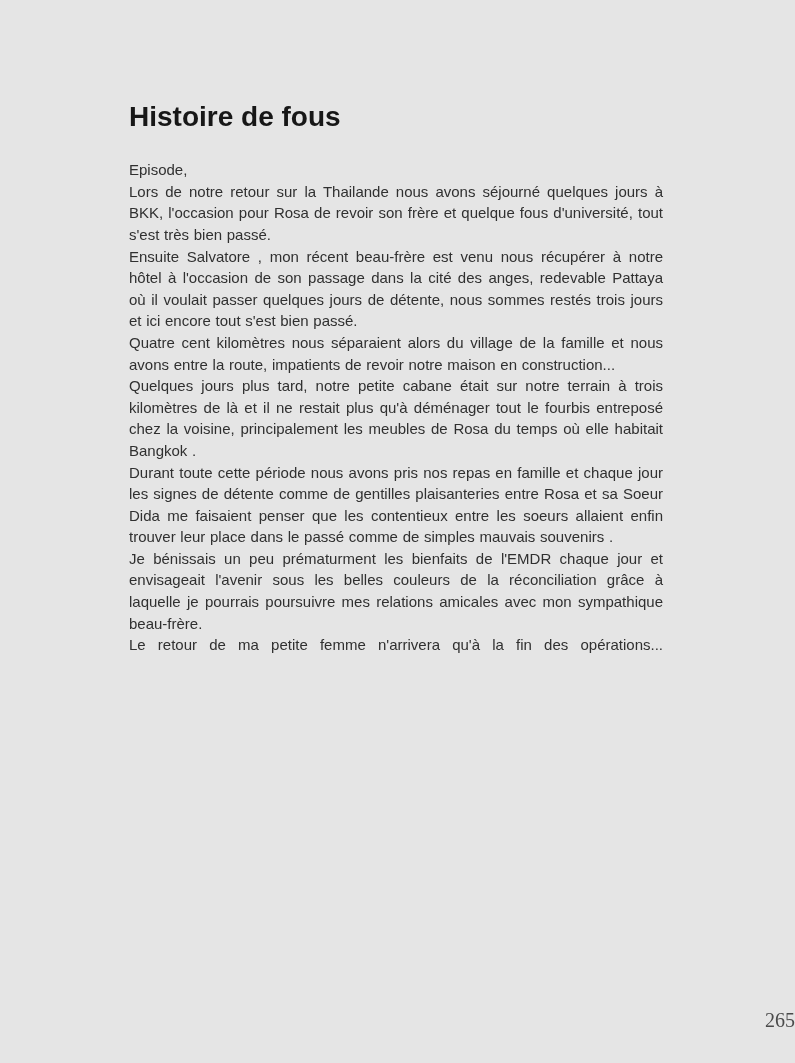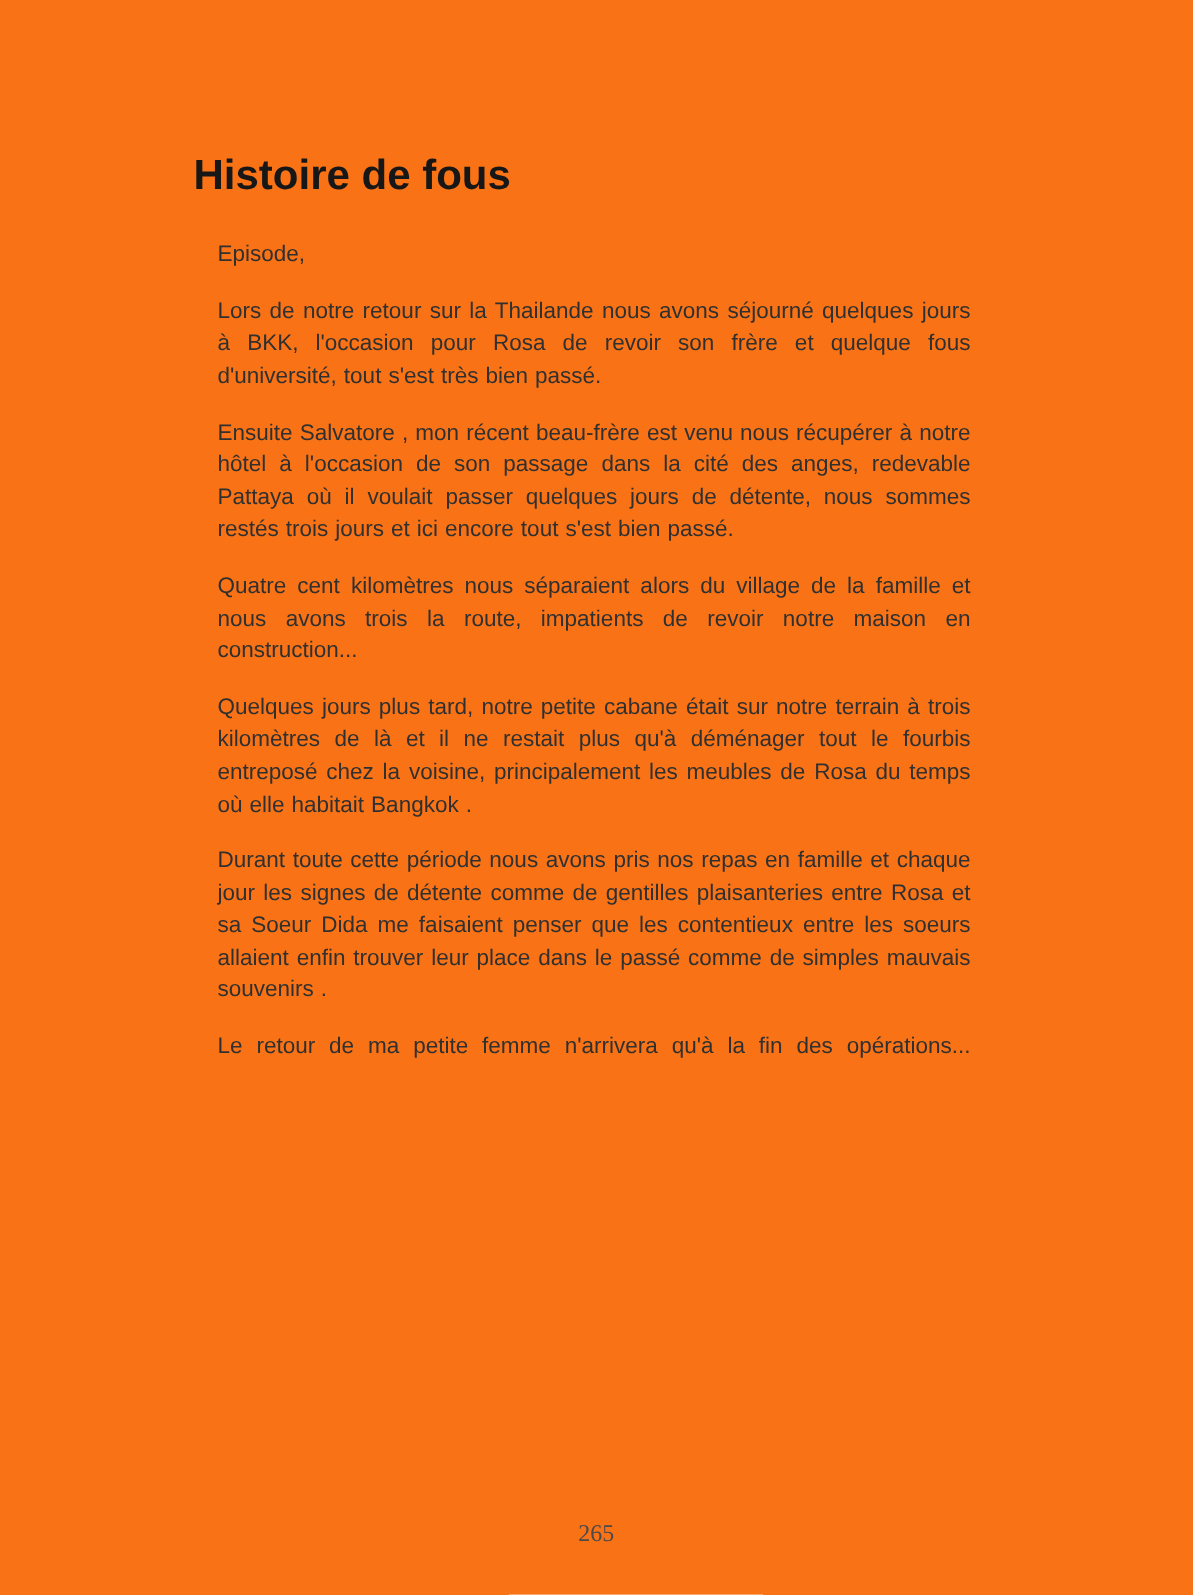--- a/index.html
+++ b/index.html
@@ -10,70 +10,71 @@
   body {
     width: 795px;
     height: 1063px;
     position: relative;
     overflow: hidden;
     font-family: "Liberation Sans", sans-serif;
   }
   .page {
     position: absolute;
     inset: 0;
-    background: #f97316;
+    background: #e5e5e5;
   }
   .content {
     position: absolute;
     left: 129px;
     top: 101px;
     width: 534px;
   }
   h1.doc-title {
     margin: 0 0 26px 0;
     font-family: "Liberation Sans", sans-serif;
     font-size: 28px;
     line-height: 1.15;
     font-weight: 700;
     color: #171717;
     letter-spacing: 0;
   }
   .paragraphs p.para {
-    margin: 16px;
+    margin: 0;
     font-size: 15px;
     line-height: 21.6px;
     text-align: justify;
     color: #303030;
     word-spacing: 0.5px;
   }
   
   .paragraphs p.para:last-child {
     text-align-last: justify;
   }
   .page-number {
     position: absolute;
     left: 0;
     right: 0;
     bottom: 31px;
-    text-align: center;
+    text-align: right;
     font-family: "Liberation Serif", serif;
-    font-size: 16px;
+    font-size: 20px;
     color: #4a4a4a;
   }
 </style>
 </head>
 <body>
 
 <div class="page">
   <div class="content">
     <h1 class="doc-title">Histoire de fous</h1>
     <div class="paragraphs">
         <p class="para">Episode,</p>
         <p class="para">Lors de notre retour sur la Thailande nous avons séjourné quelques jours à BKK, l'occasion pour Rosa de revoir son frère et quelque fous d'université, tout s'est très bien passé.</p>
         <p class="para">Ensuite Salvatore , mon récent beau-frère est venu nous récupérer à notre hôtel à l'occasion de son passage dans la cité des anges, redevable Pattaya où il voulait passer quelques jours de détente, nous sommes restés trois jours et ici encore tout s'est bien passé.</p>
-        <p class="para">Quatre cent kilomètres nous séparaient alors du village de la famille et nous avons trois la route, impatients de revoir notre maison en construction...</p>
+        <p class="para">Quatre cent kilomètres nous séparaient alors du village de la famille et nous avons entre la route, impatients de revoir notre maison en construction...</p>
         <p class="para">Quelques jours plus tard, notre petite cabane était sur notre terrain à trois kilomètres de là et il ne restait plus qu'à déménager tout le fourbis entreposé chez la voisine, principalement les meubles de Rosa du temps où elle habitait Bangkok .</p>
         <p class="para">Durant toute cette période nous avons pris nos repas en famille et chaque jour les signes de détente comme de gentilles plaisanteries entre Rosa et sa Soeur Dida me faisaient penser que les contentieux entre les soeurs allaient enfin trouver leur place dans le passé comme de simples mauvais souvenirs .</p>
+        <p class="para">Je bénissais un peu prématurment les bienfaits de l'EMDR chaque jour et envisageait l'avenir sous les belles couleurs de la réconciliation grâce à laquelle je pourrais poursuivre mes relations amicales avec mon sympathique beau-frère.</p>
         <p class="para">Le retour de ma petite femme n'arrivera qu'à la fin des opérations...</p>
       </div>
   </div>
   <div class="page-number">265</div>
 </div>
 
 </body></html>

